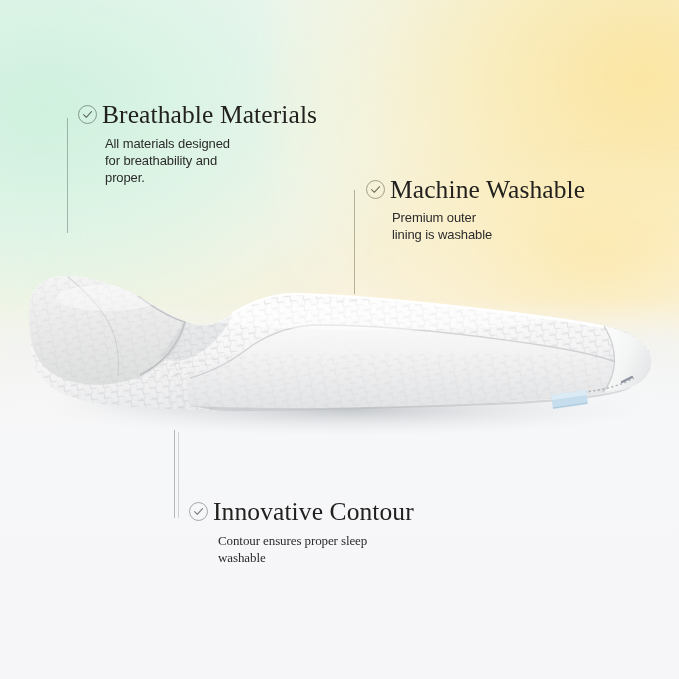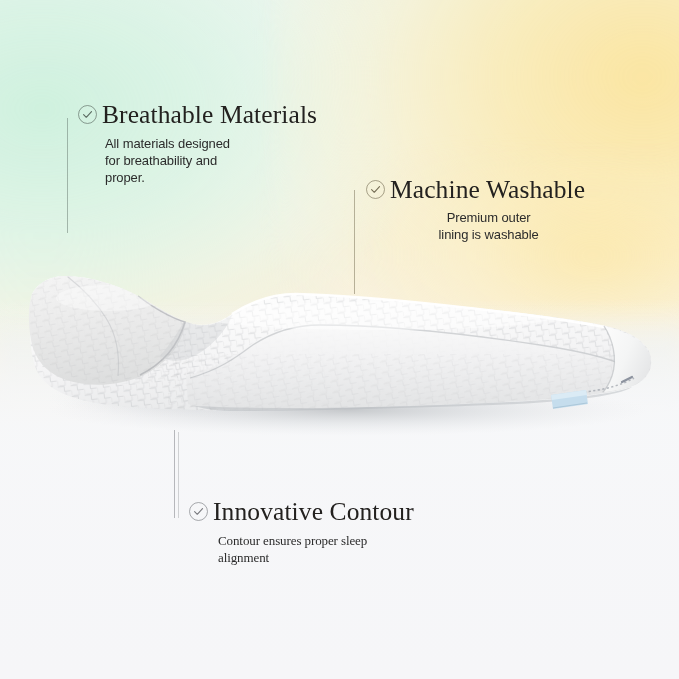--- a/index.html
+++ b/index.html
@@ -140,21 +140,21 @@
   }
 
   
   #callout-breathable{ left:67px; top:101px; }
   #callout-breathable .co-head{ margin-left:10px; }
   #callout-breathable .co-body{ margin:7px 0 0 38px; }
   #callout-breathable .co-line{ left:0px; top:17px; height:115px; }
 
   #callout-washable{ left:354px; top:176px; }
   #callout-washable .co-head{ margin-left:11px; }
-  #callout-washable .co-body{ margin:6px 0 0 38px;text-align:center; }
+  #callout-washable .co-body{ margin:6px 0 0 38px; }
   #callout-washable .co-line{ left:0px; top:14px; height:104px; }
 
   #callout-contour{ left:174px; top:430px; }
   #callout-contour .co-head{ margin-left:14px; margin-top:68px; }
   #callout-contour .co-body{ margin:7px 5px 0 44px;font-family:Liberation Serif, serif; }
   #callout-contour .co-line{ left:0px; top:0px; height:88px; }
   #callout-contour .co-line.second{ left:4px; top:2px; height:86px; }
 </style>
 </head>
 <body>
@@ -365,17 +365,17 @@
     <div class="co-line grey2 second"></div>
     <div class="co-head">
       <svg class="co-icon" viewBox="0 0 22 22">
         <circle cx="11" cy="11" r="9.4" fill="none" stroke="rgba(126,128,132,0.74)" stroke-width="0.95"></circle>
         <path d="M6.9 11.1 L9.7 13.9 L15.2 8.0" fill="none" stroke="rgba(108,110,114,0.92)" stroke-width="1.15" stroke-linecap="round" stroke-linejoin="round"></path>
       </svg>
       <div class="co-title">Innovative Contour</div>
     </div>
     <div class="co-body">
       <div>Contour ensures proper sleep</div>
-      <div>alignment</div>
+      <div>washable</div>
     </div>
   </div>
 
 </div>
 
 </body></html>

